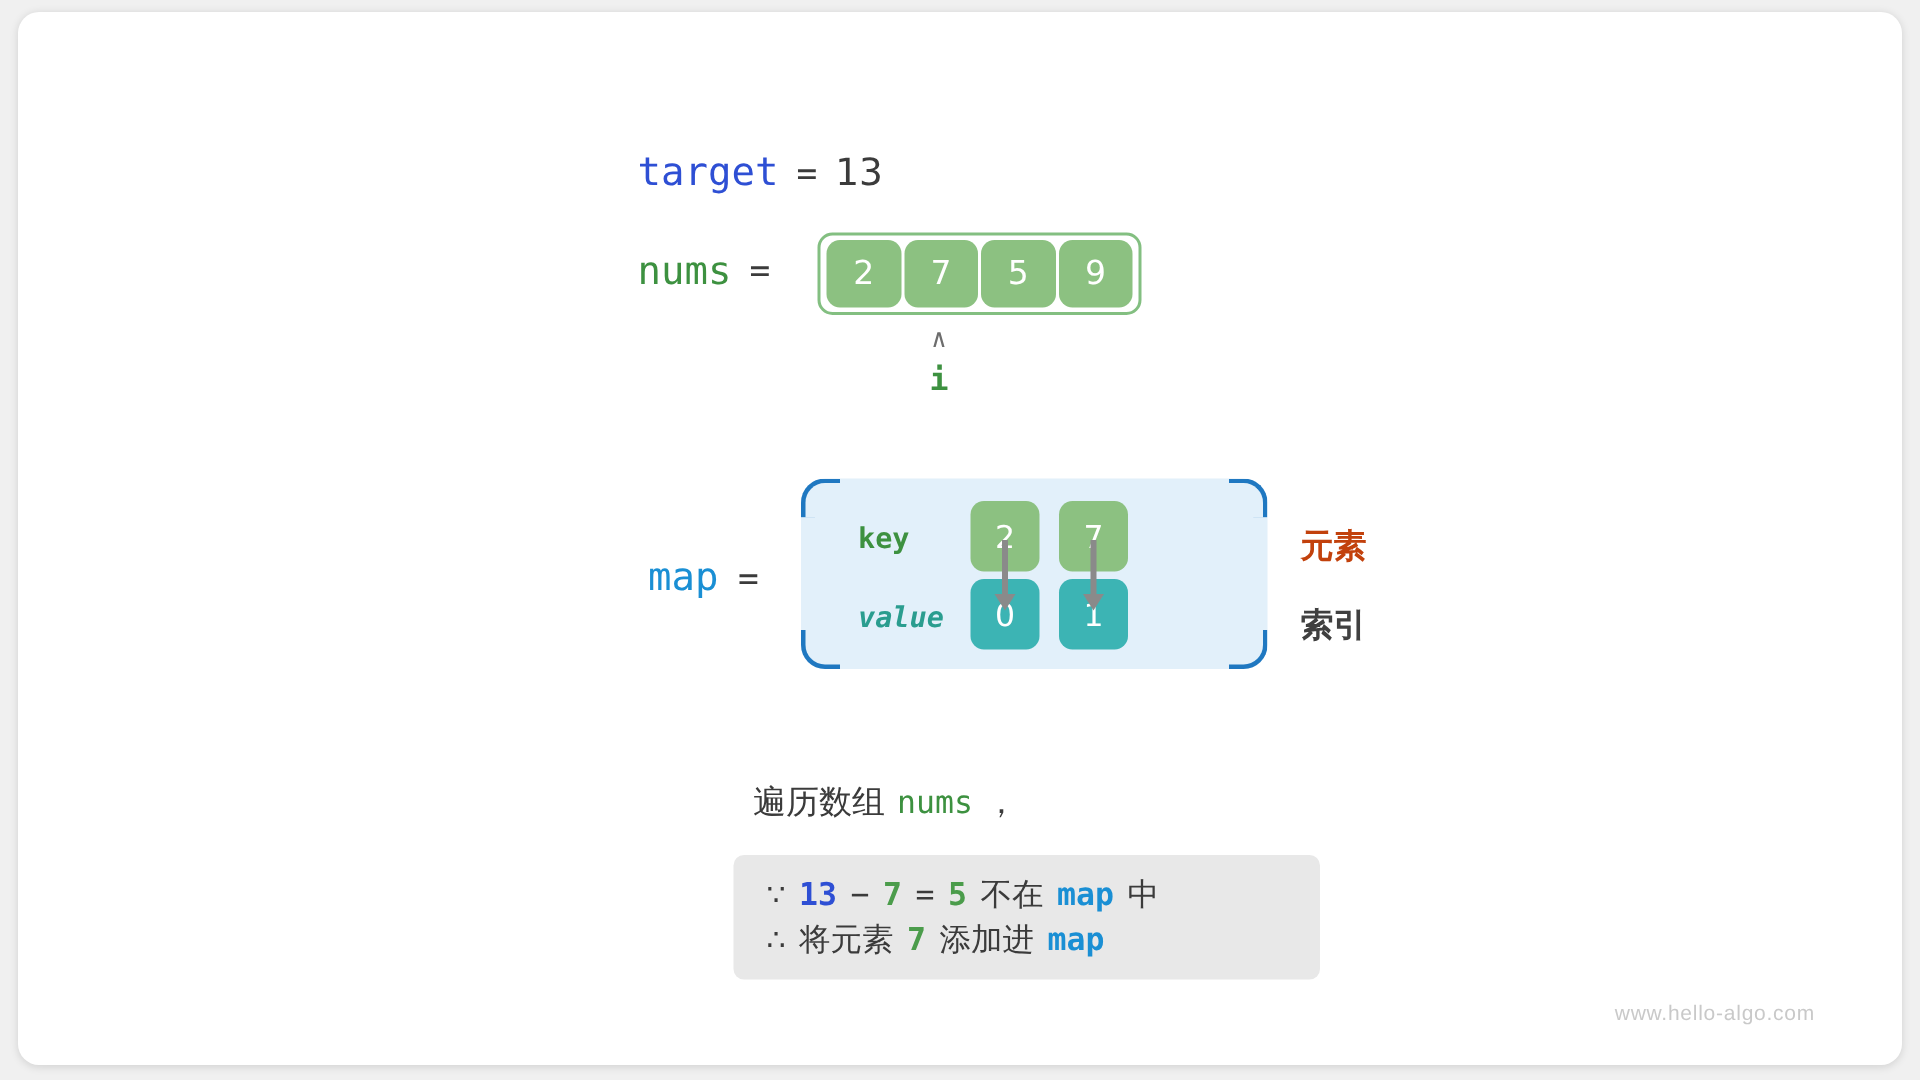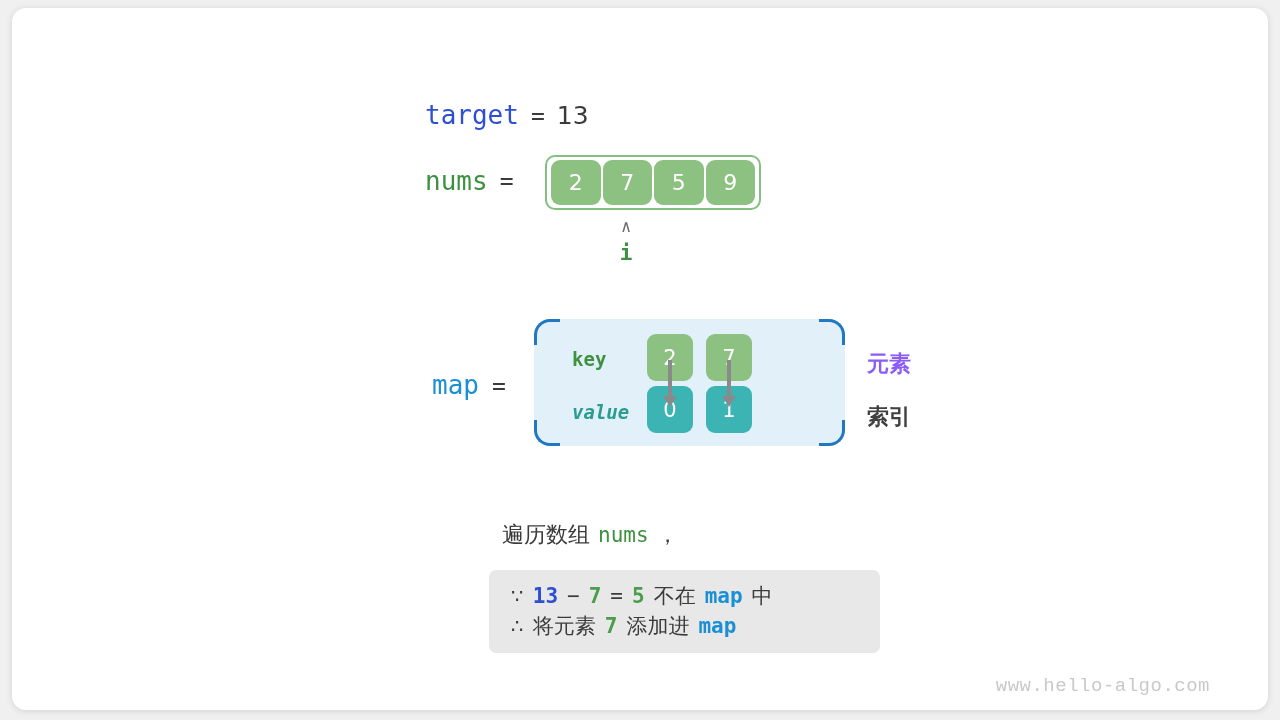--- a/index.html
+++ b/index.html
@@ -227,21 +227,21 @@
     width: 120px;
     height: 127px;
   }
   #side-labels .slabel {
     position: absolute;
     left: 0;
     font-size: 22px;
     font-family: "DejaVu Sans", sans-serif;
     font-weight: bold;
   }
-  #side-labels .slabel.elem { top: 30px; color: #8b5cf6; }
+  #side-labels .slabel.elem { top: 30px; color: #c2410c; }
   #side-labels .slabel.idx  { top: 83px; color: #404040; }
 
   
   #caption {
     position: absolute;
     left: 490px;
     top: 512px;
     font-size: 22px;
     color: #3b3b3b;
     display: flex;
@@ -276,23 +276,23 @@
   .note-line .sym { font-size: 20px; color: #3b3b3b; }
   .note-line .blue { color: #2e4fd4; font-family: "DejaVu Sans Mono", monospace; font-weight: bold; }
   .note-line .green { color: #4b9c4b; font-family: "DejaVu Sans Mono", monospace; font-weight: bold; }
   .note-line .lblue { color: #1a8fd4; font-family: "DejaVu Sans Mono", monospace; font-weight: bold; }
   .note-line .op { color: #3b3b3b; font-family: "DejaVu Sans Mono", monospace; }
 
   
   #watermark {
     position: absolute;
     right: 58px;
-    bottom: 13px;
-    font-family: Liberation Mono, monospace;
-    font-size: 19px;
+    bottom: 27px;
+    font-family: Liberation Sans, sans-serif;
+    font-size: 14px;
     color: #c9c9c9;
     letter-spacing: 0.5px;
   }
 </style>
 </head>
 <body>
 
 <div id="stage">
   <div class="card">
 

